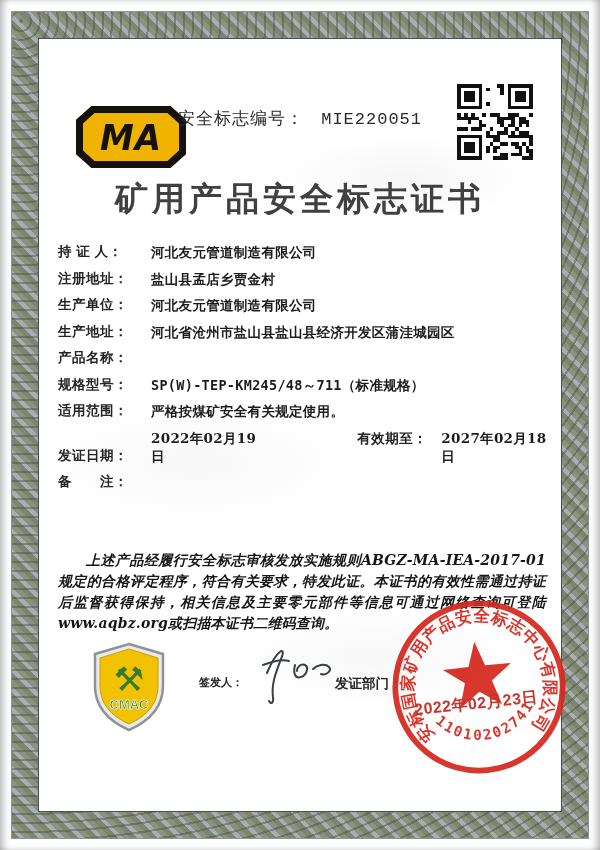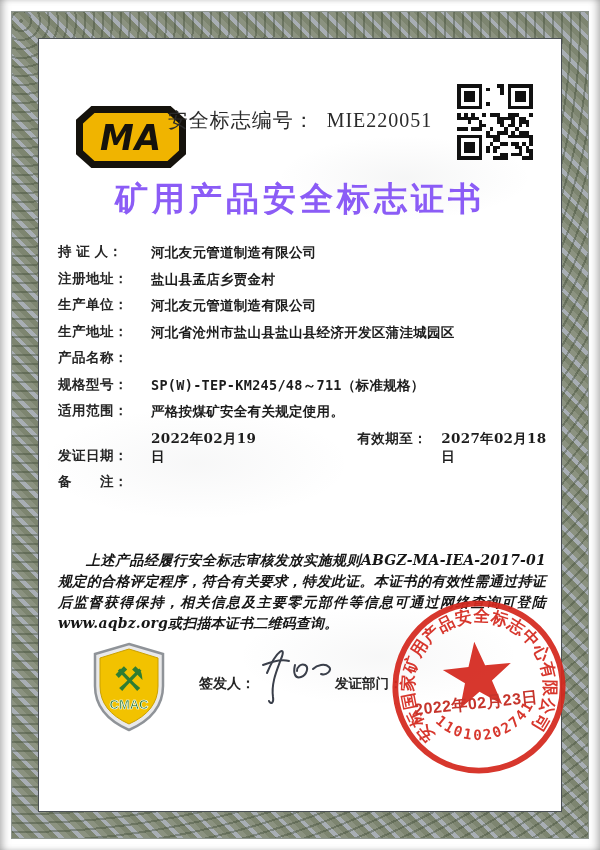--- a/index.html
+++ b/index.html
@@ -30,29 +30,29 @@
   .ma-logo{position:absolute;left:37px;top:47px;width:110px;height:62px;
     background:#15120c;
     clip-path:polygon(14% 0,86% 0,100% 22%,100% 78%,86% 100%,14% 100%,0 78%,0 22%);
     display:flex;align-items:center;justify-content:center;margin-top:20px;}
   .ma-logo .ma-in{width:96px;height:48px;background:#f0b400;
     clip-path:polygon(12% 0,88% 0,100% 22%,100% 78%,88% 100%,12% 100%,0 78%,0 22%);
     display:flex;align-items:center;justify-content:center;}
   .ma-logo .ma-txt{font-family:"DejaVu Sans", sans-serif;font-weight:900;font-style:italic;
     font-size:34px;color:#15120c;letter-spacing:1px;transform:scaleY(1.05);}
   .serial-line{position:absolute;left:0;right:0;top:68px;text-align:center;
-    font-family:Liberation Serif, serif;font-size:20px;color:#2a2a2a;letter-spacing:1px;}
+    font-family:Liberation Mono, monospace;font-size:17px;color:#2a2a2a;letter-spacing:1px;}
   .qr{position:absolute;right:28px;top:45px;width:76px;height:76px;background:#fff;
     display:grid;grid-template-columns:repeat(21,1fr);grid-template-rows:repeat(21,1fr);}
   .qr i{display:block}
   .qr i.on{background:#111;}
 
   
   .cert-title{position:absolute;left:0;right:0;top:138px;text-align:center;
-    font-family:"DejaVu Serif", serif;font-weight:900;font-size:33px;color:#8b5cf6;
+    font-family:"DejaVu Serif", serif;font-weight:900;font-size:33px;color:#404040;
     letter-spacing:4px;}
 
   
   .fields{position:absolute;left:19px;right:12px;top:204px;font-size:13.5px;color:#222;}
   .frow{display:flex;align-items:flex-end;margin-bottom:8.5px;line-height:18px;}
   .lbl{flex:0 0 auto;min-width:93px;font-weight:700;letter-spacing:.5px;color:#252525;
     font-family:"Liberation Sans", sans-serif;}
   .lbl.wide{min-width:0;margin-right:16px;}
   .val{font-family:"DejaVu Serif", serif;font-weight:700;color:#1c1c1c;
     letter-spacing:.3px;}
@@ -60,21 +60,21 @@
   .pair2{margin-left:94px;display:flex;align-items:baseline;}
 
   
   .statement{position:absolute;left:19px;right:15px;top:511px;
     font-family:"DejaVu Serif", serif;font-style:italic;font-weight:700;
     font-size:14px;line-height:1.5;color:#161616;text-align:justify;text-indent:2em;
     letter-spacing:.2px;}
 
   
   .cmac{position:absolute;left:48px;top:602px;width:84px;height:92px;}
-  .signer{position:absolute;left:160px;top:636px;font-weight:700;font-size:14px;color:#252525;}
+  .signer{position:absolute;left:160px;top:636px;font-weight:700;font-size:11px;color:#252525;}
   .dept{position:absolute;left:296px;top:636px;font-weight:700;font-size:13.5px;color:#252525;}
   .signature{position:absolute;left:218px;top:600px;width:86px;height:76px;}
   .seal{position:absolute;left:350px;top:558px;width:180px;height:180px;opacity:.93;
     transform:rotate(-6deg);z-index:5;}
 </style>
 </head>
 <body>
 
 <div class="sheet">
   <div class="band"></div>

